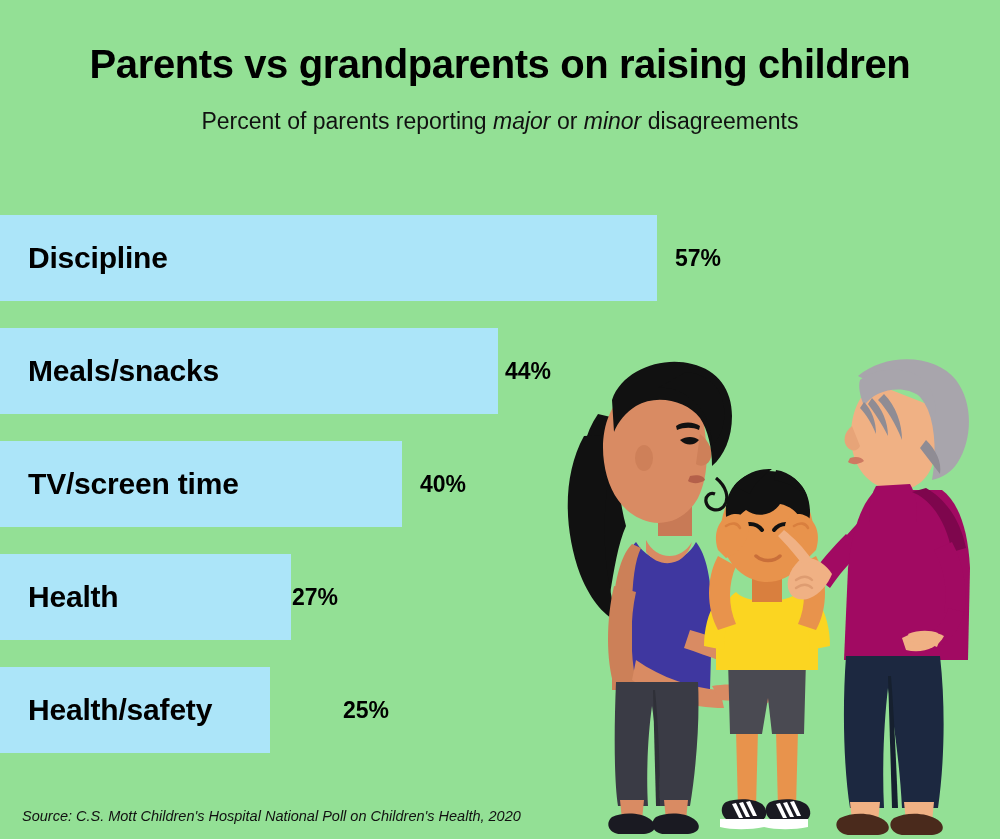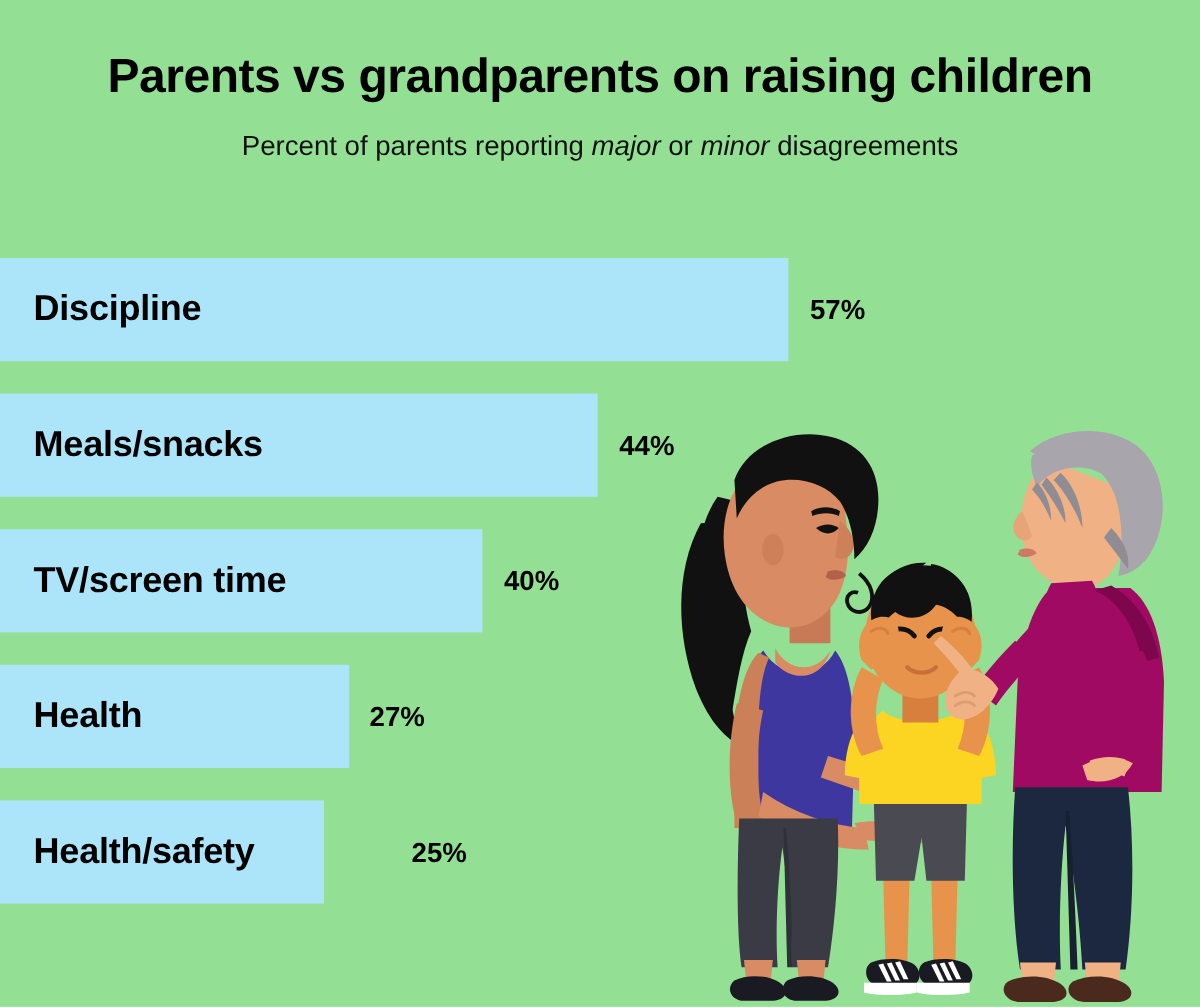--- a/index.html
+++ b/index.html
@@ -123,33 +123,33 @@
 
     <div class="bar-row" style="top:215px;">
       <div class="bar-rect" style="width:657px;"></div>
       <div class="bar-label">Discipline</div>
       <div class="bar-value" style="left:675px;">57%</div>
     </div>
 
     <div class="bar-row" style="top:328px;">
       <div class="bar-rect" style="width:498px;"></div>
       <div class="bar-label">Meals/snacks</div>
-      <div class="bar-value" style="left:516px;">44%</div>
+      <div class="bar-value" style="left:505px;">44%</div>
     </div>
 
     <div class="bar-row" style="top:441px;">
       <div class="bar-rect" style="width:402px;"></div>
       <div class="bar-label">TV/screen time</div>
       <div class="bar-value" style="left:420px;">40%</div>
     </div>
 
     <div class="bar-row" style="top:554px;">
       <div class="bar-rect" style="width:291px;"></div>
       <div class="bar-label">Health</div>
-      <div class="bar-value" style="left:308px;">27%</div>
+      <div class="bar-value" style="left:292px;">27%</div>
     </div>
 
     <div class="bar-row" style="top:667px;">
       <div class="bar-rect" style="width:270px;"></div>
       <div class="bar-label">Health/safety</div>
       <div class="bar-value" style="left:305px;margin-left:38px;">25%</div>
     </div>
 
   </div>
 
@@ -330,14 +330,15 @@
         <path d="M310 472 L340 472 L338 492 L312 492 Z" fill="#F0B184"></path>
         <path d="M364 472 L394 472 L392 492 L366 492 Z" fill="#F0B184"></path>
 
         <path d="M300 488 C312 482 332 482 344 490 C352 496 350 504 338 505 L310 505 C298 505 292 494 300 488 Z" fill="#4A2A1C"></path>
         <path d="M354 488 C366 482 386 482 398 490 C406 496 404 504 392 505 L364 505 C352 505 346 494 354 488 Z" fill="#4A2A1C"></path>
       </g>
 
     </svg>
   </div>
 
+  <div id="source-note">Source: C.S. Mott Children's Hospital National Poll on Children's Health, 2020</div>
 
 </div>
 
 </body></html>

